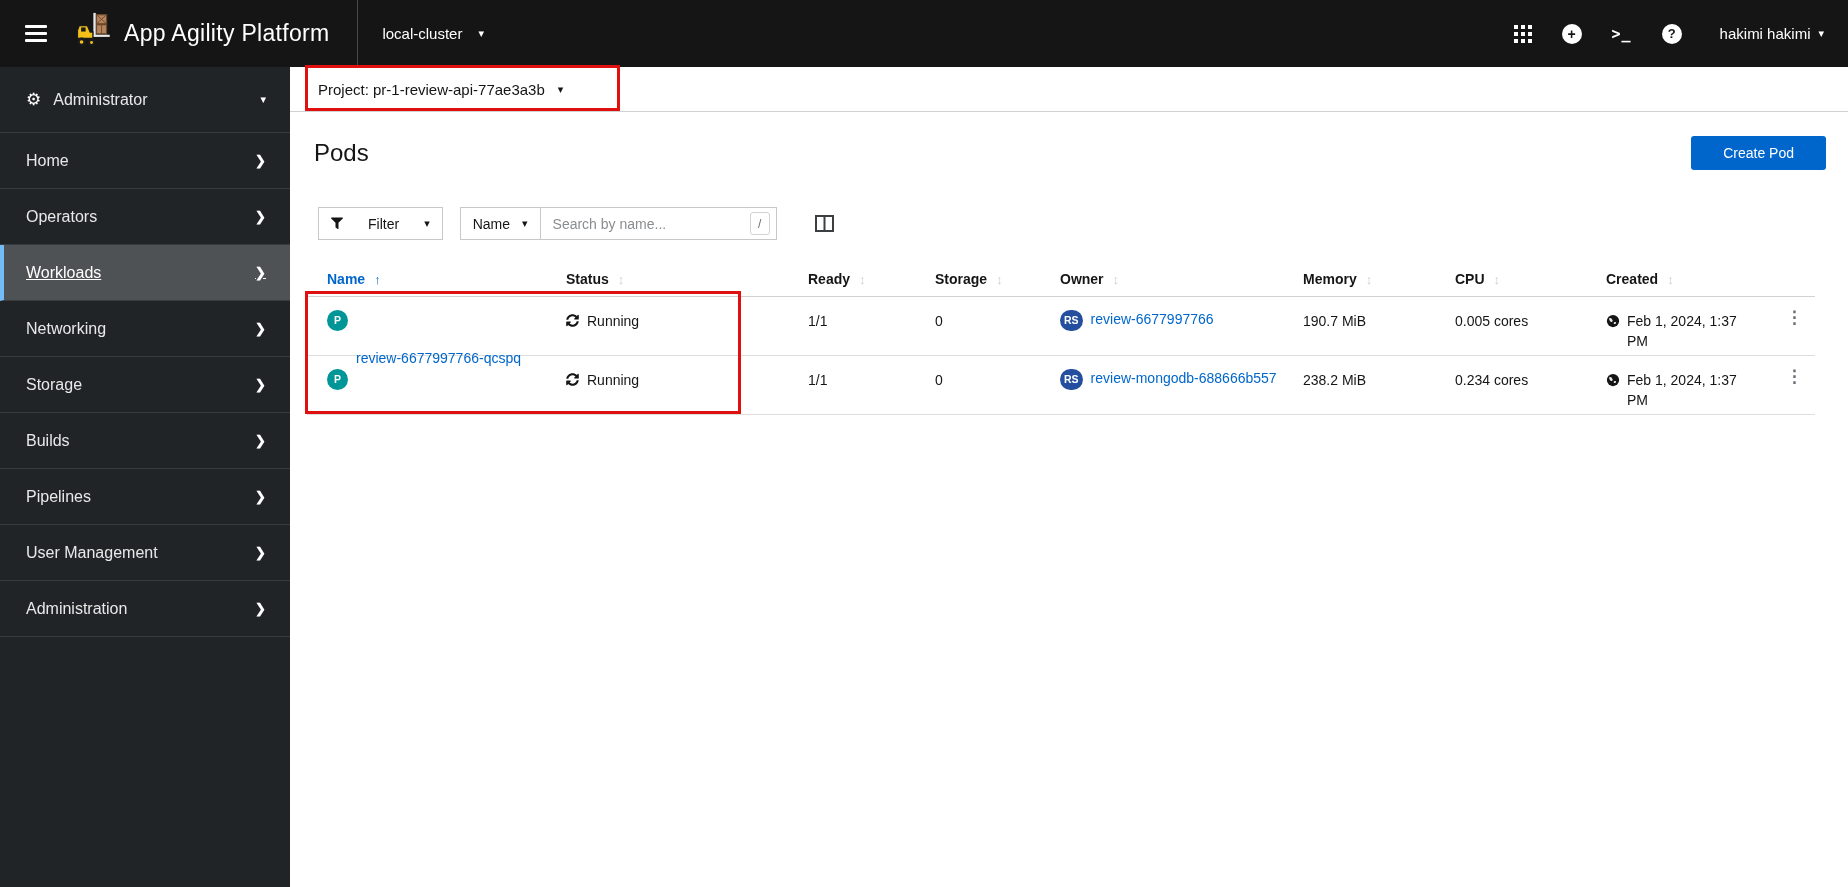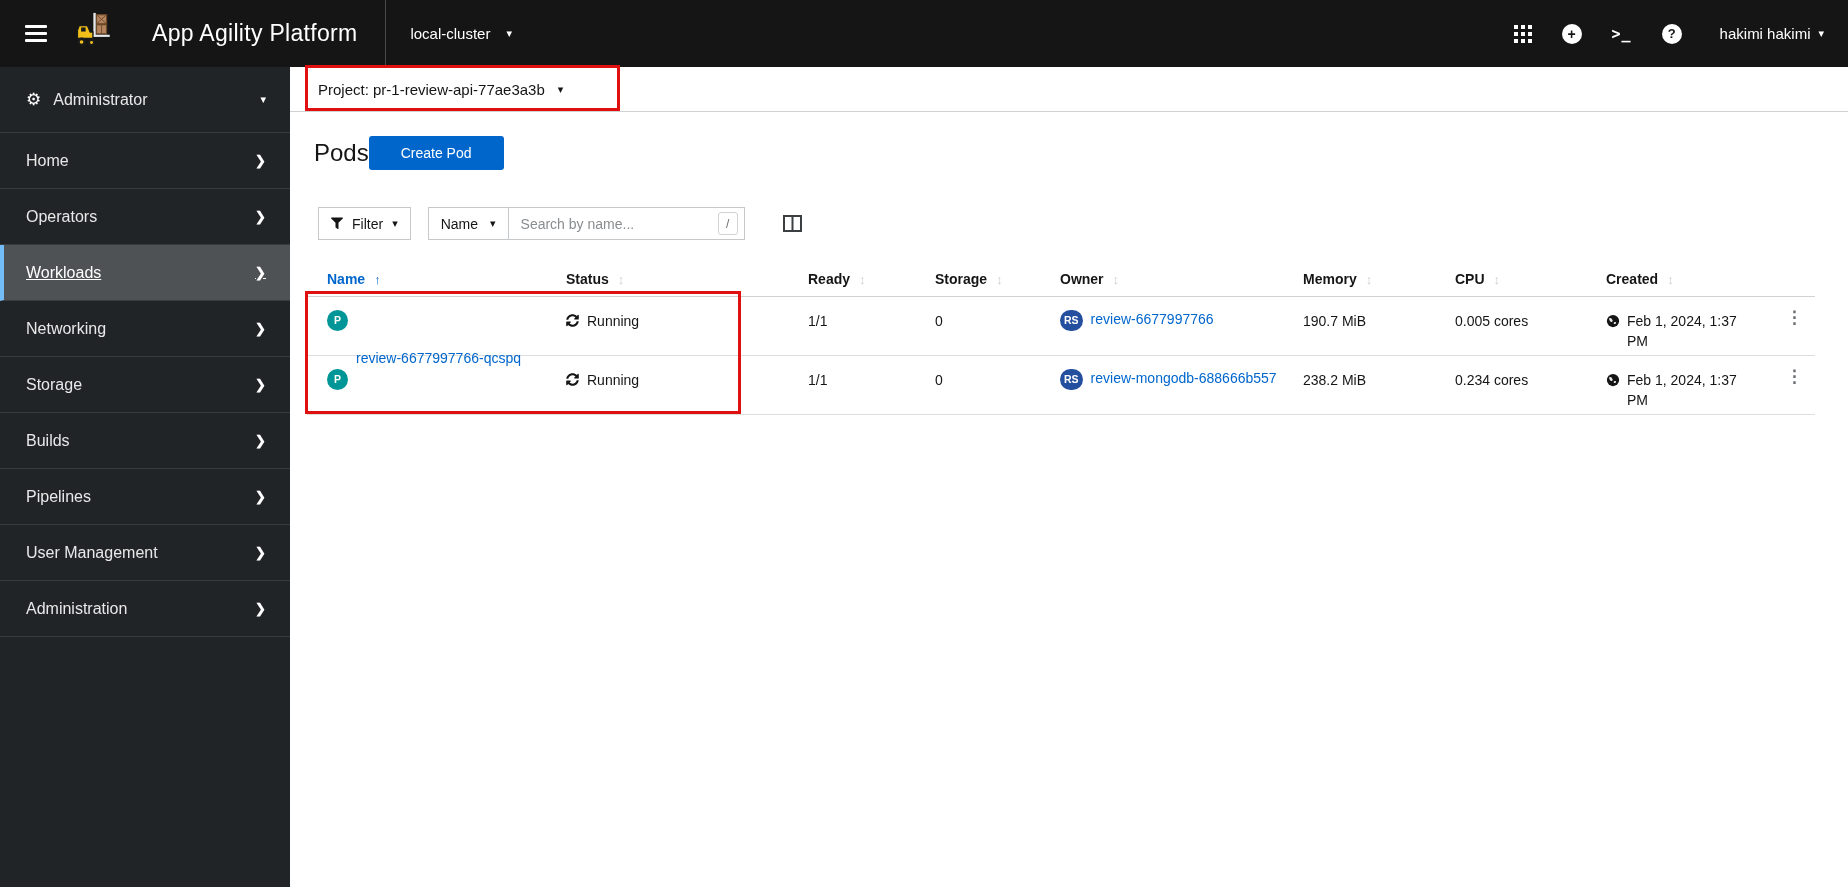--- a/index.html
+++ b/index.html
@@ -10,21 +10,21 @@
     font-size:14px;
   }
 
   
   .masthead{
     position:absolute; top:0; left:0; width:1848px; height:67px;
     background:#151515; display:flex; align-items:center; padding:0 24px 0 16px;
   }
   .hamburger{ width:40px; height:40px; display:flex; flex-direction:column; justify-content:center; gap:4px; background:none; border:none; cursor:pointer; padding:0 9px;}
   .hamburger span{ display:block; height:3px; background:#fff; border-radius:1px;}
-  .brand{ display:flex; align-items:center; margin-left:14px;gap:28px; }
+  .brand{ display:flex; align-items:center; margin-left:14px; }
   .brand-title{ color:#fff; font-size:23px; font-weight:400; letter-spacing:.3px; margin-left:10px; white-space:nowrap;}
   .mast-divider{ width:1px; height:67px; background:#4a4a4a; margin-left:28px; }
   .cluster{ display:flex; align-items:center; gap:16px; margin-left:24px; color:#fff; font-size:15px; cursor:pointer; background:none; border:none;}
   .caret{ font-size:11px; line-height:1; }
   .caret.light{ color:#fff; }
   .caret.dark{ color:#151515; }
   .mast-spacer{ flex:1; }
   .mast-icons{ display:flex; align-items:center; gap:30px; margin-right:38px;}
   .icon-btn{ background:none; border:none; cursor:pointer; display:flex; align-items:center; justify-content:center; }
   .circle-icon{ width:20px; height:20px; border-radius:50%; background:#fff; color:#151515; font-weight:bold; font-size:14px; display:flex; align-items:center; justify-content:center; line-height:1;}
@@ -46,31 +46,31 @@
   
   .project-bar{
     position:absolute; top:67px; left:290px; width:1558px; height:45px;
     background:#fff; border-bottom:1px solid #d2d2d2;
     display:flex; align-items:center; padding-left:28px;
   }
   .project-toggle{ display:flex; align-items:center; gap:13px; background:none; border:none; font-size:15px; color:#151515; cursor:pointer; font-family:inherit;}
 
   
   .content{ position:absolute; top:112px; left:290px; width:1558px; height:775px; background:#fff; }
-  .page-head{ position:absolute; top:24px; left:24px; right:22px; display:flex; align-items:center; }
+  .page-head{ position:absolute; top:24px; left:24px; right:22px; display:flex; align-items:center; justify-content:space-between;}
   .page-title{ font-size:24px; font-weight:400; color:#151515;}
   .btn-primary{
     background:#0066cc; color:#fff; border:none; border-radius:3px;
     height:34px; padding:0 32px; font-size:14px; cursor:pointer; font-family:inherit;
   }
 
   
   .toolbar{ position:absolute; top:95px; left:28px; display:flex; align-items:center; }
   .control{ height:33px; background:#fff; border:1px solid #c6c9cc; display:flex; align-items:center; font-size:14px; color:#151515;}
-  .filter-toggle{ padding:0 12px; gap:9px; cursor:pointer; margin-right:17px;}
+  .filter-toggle{ padding:0 12px; gap:25px; cursor:pointer; margin-right:17px;}
   .name-select{ padding:0 12px; gap:12px; cursor:pointer; border-right:none;}
   .search-box{ width:237px; padding:0 6px 0 12px; justify-content:space-between;}
   .search-box input{ border:none; outline:none; font-size:14px; color:#151515; width:175px; font-family:inherit;}
   .search-box input::placeholder{ color:#8a8d90; }
   .kbd{ min-width:20px; height:23px; border:1px solid #d2d2d2; border-radius:3px; color:#6a6e73; font-size:12px; display:flex; align-items:center; justify-content:center; padding:0 5px;}
   .columns-btn{ background:none; border:none; cursor:pointer; margin-left:38px; display:flex; align-items:center;}
 
   
   .pods-table{ position:absolute; top:150px; left:17px; width:1508px; }
   .tr{ display:grid; grid-template-columns:259px 242px 127px 125px 243px 152px 151px 166px 43px; }

